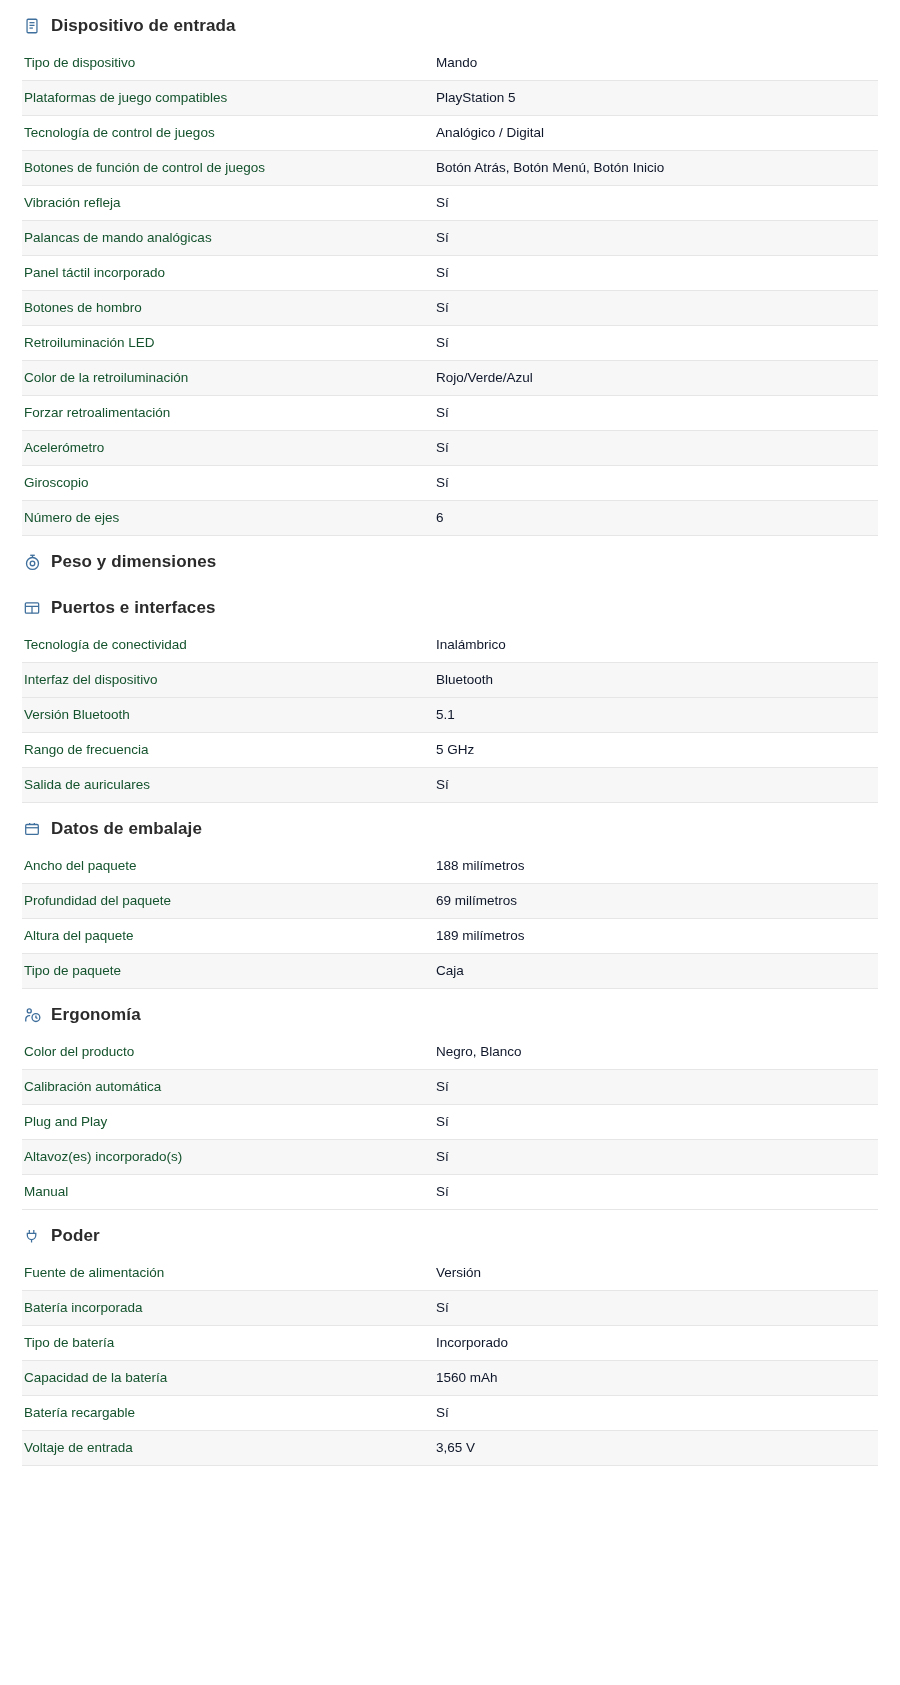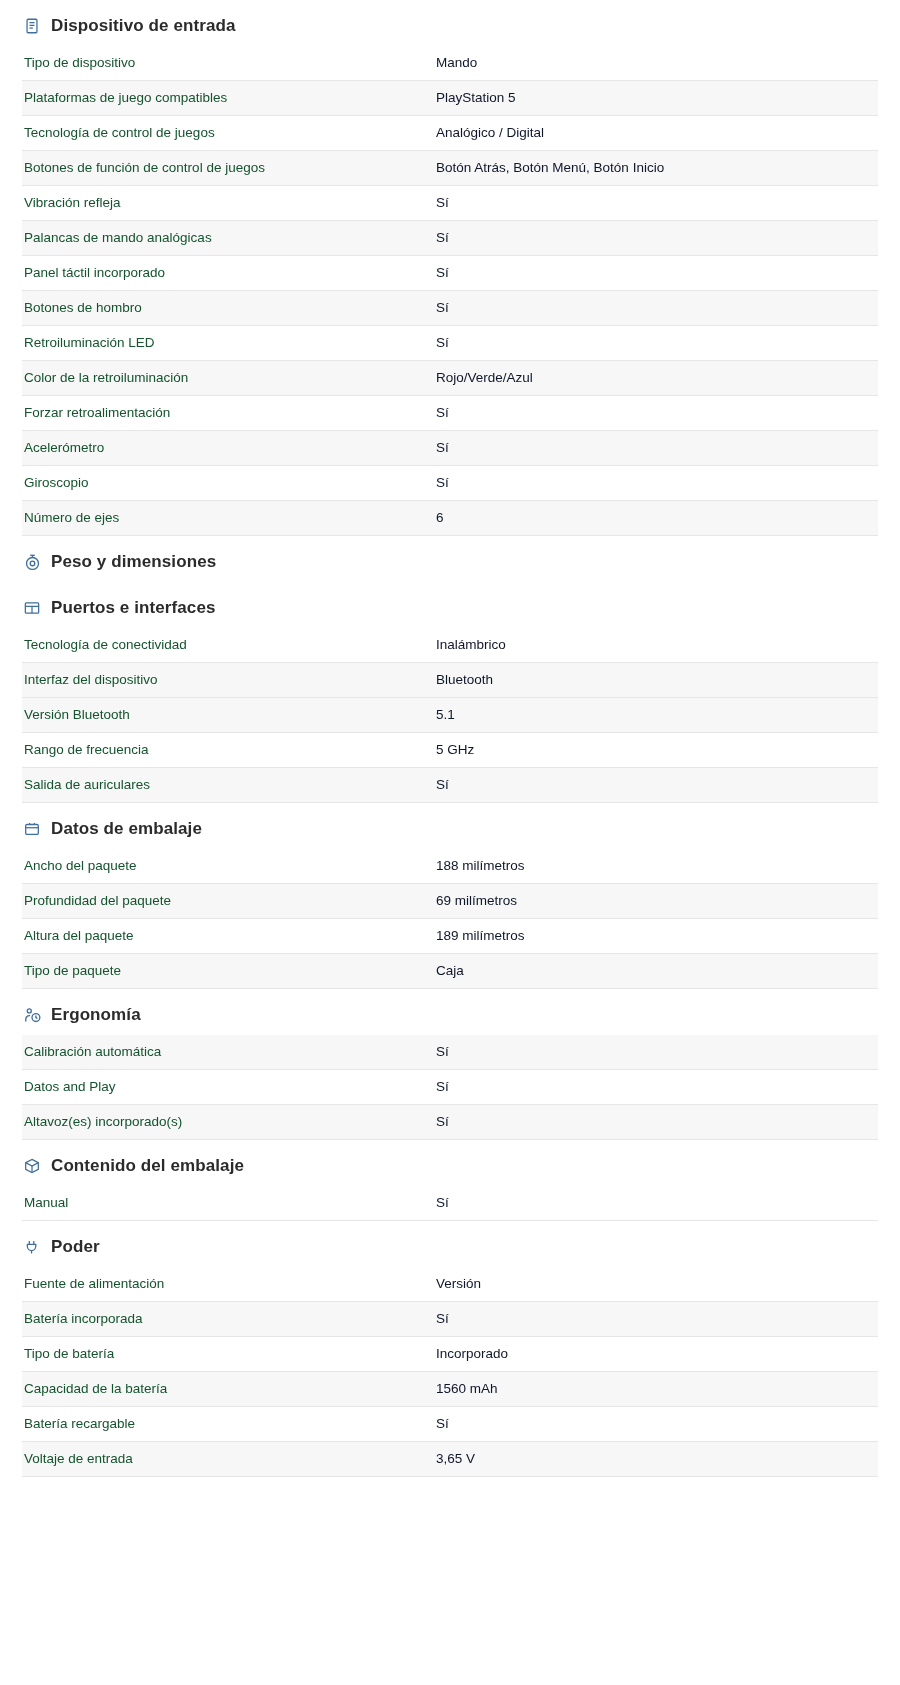--- a/index.html
+++ b/index.html
@@ -226,44 +226,38 @@
           <circle cx="6.6" cy="5.2" r="2.1"></circle>
           <path d="M2.9 16.2 v-2.3 a3.7 3.7 0 0 1 3.7-3.7 h0.9"></path>
           <circle cx="13.6" cy="12.2" r="4.1"></circle>
           <path d="M13.6 9.9 v2.3 l1.6 1"></path>
         </svg>
       </span>
       <span class="section-title">Ergonomía</span>
     </div>
     <table class="spec-table">
       <tbody>
+        <tr class="row-odd">
+          <td class="key">Color del producto</td>
+          <td class="val">Negro, Blanco</td>
+        </tr>
         <tr class="row-even">
           <td class="key">Calibración automática</td>
           <td class="val">Sí</td>
         </tr>
         <tr class="row-odd">
-          <td class="key">Datos and Play</td>
+          <td class="key">Plug and Play</td>
           <td class="val">Sí</td>
         </tr>
         <tr class="row-even">
           <td class="key">Altavoz(es) incorporado(s)</td>
           <td class="val">Sí</td>
         </tr>
       </tbody>
     </table>
-    <div class="section-head">
-      <span class="sec-icon">
-        <svg width="18" height="18" viewBox="0 0 20 20" fill="none" stroke="currentColor" stroke-width="1.4">
-          <path d="M10 2.6 17 6.3 v7.4 L10 17.4 3 13.7 V6.3 Z"></path>
-          <path d="M3 6.3 10 10 l7-3.7"></path>
-          <path d="M10 10 v7.4"></path>
-        </svg>
-      </span>
-      <span class="section-title">Contenido del embalaje</span>
-    </div>
     <table class="spec-table">
       <tbody>
         <tr class="row-odd">
           <td class="key">Manual</td>
           <td class="val">Sí</td>
         </tr>
       </tbody>
     </table>
     <div class="section-head">
       <span class="sec-icon">

